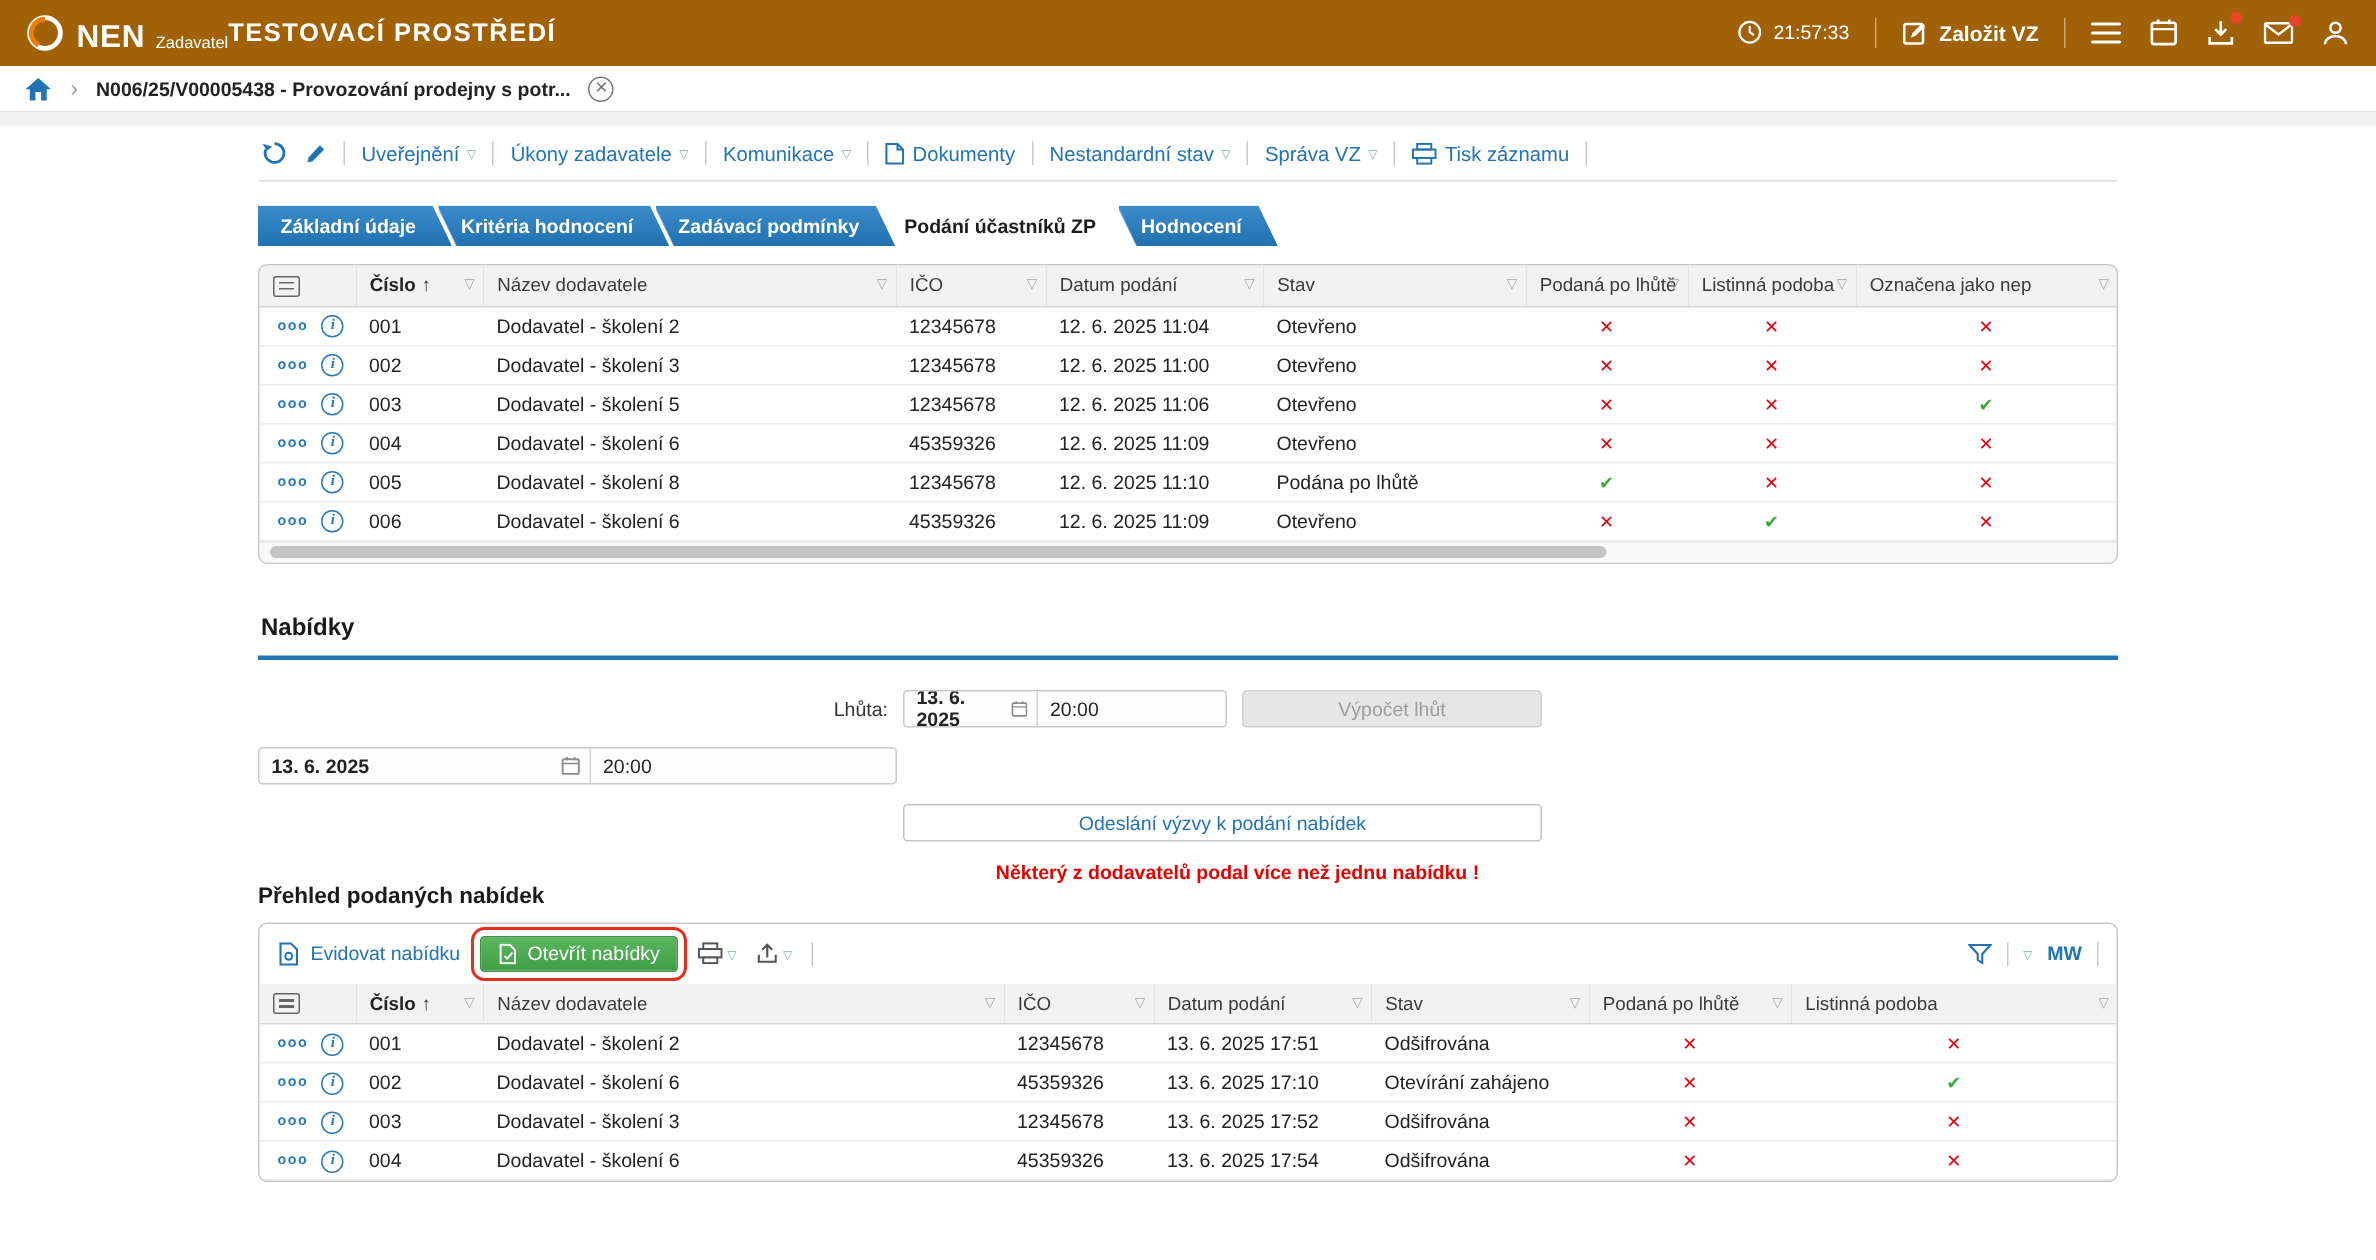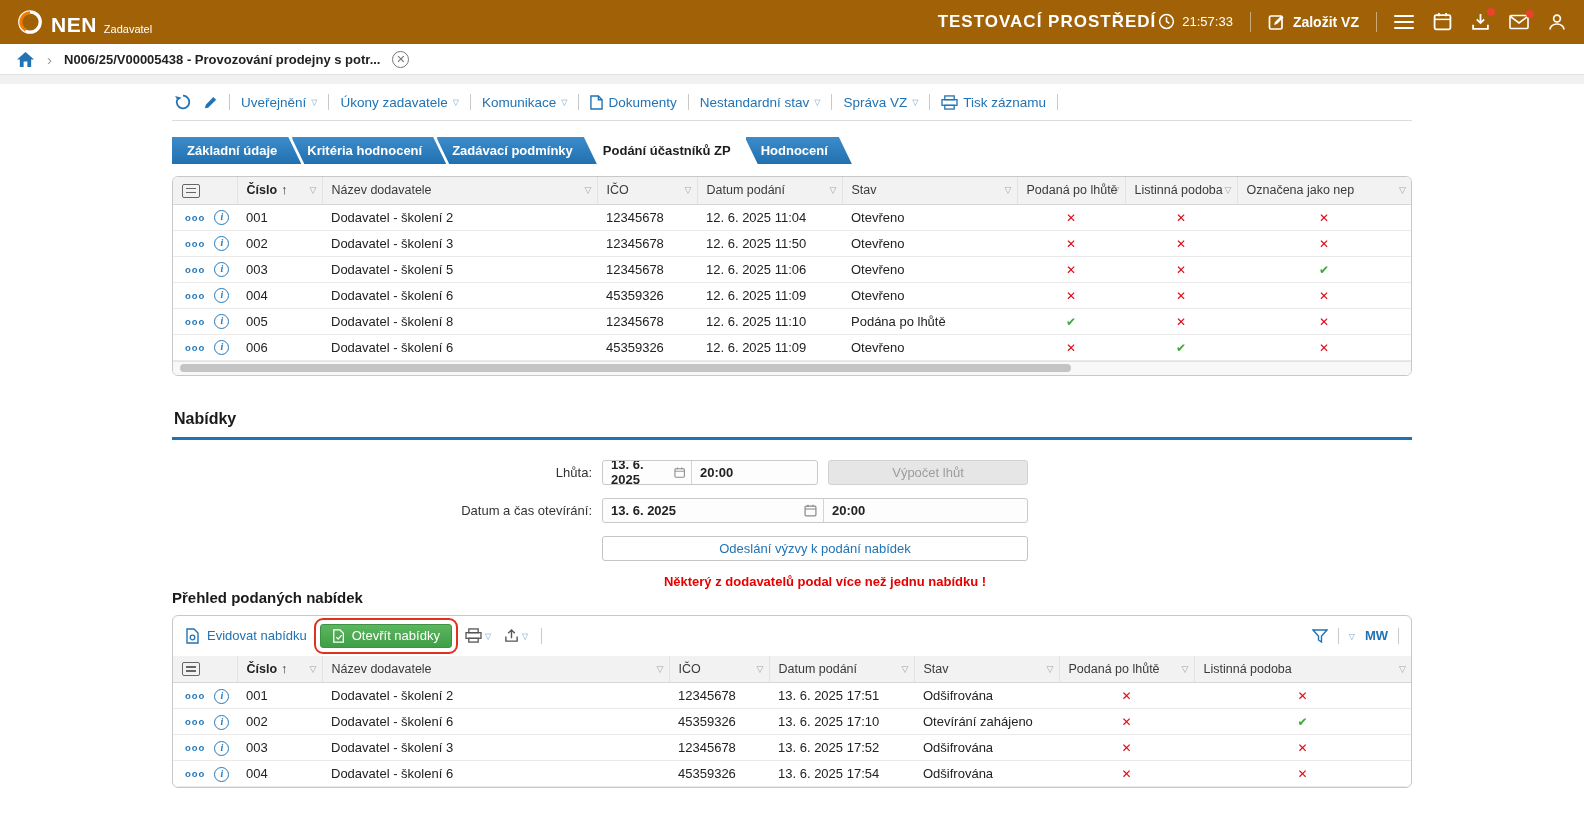--- a/index.html
+++ b/index.html
@@ -4,21 +4,21 @@
 <style>
   * { box-sizing: border-box; margin: 0; padding: 0; }
   html,body { width:1584px; height:840px; overflow:hidden; background:#fff;
     font-family:"Liberation Sans","DejaVu Sans",sans-serif; font-size:13px; color:#222; }
 
   
   .top-header { height:44px; background:#a16207; display:flex; align-items:center; padding:0 16px; color:#fff; }
   .logo-group { display:flex; align-items:flex-end; gap:7px; }
   .app-name { font-size:21px; font-weight:bold; letter-spacing:0.5px; line-height:22px; }
   .app-role { font-size:11px; line-height:13px; }
-  .env-title { flex:1; text-align:right; font-size:17px; font-weight:bold; letter-spacing:1px; }
+  .env-title { flex:1; text-align:left; font-size:17px; font-weight:bold; letter-spacing:1px; }
   .header-right { display:flex; align-items:center; gap:15px; }
   .hdr-btn { background:none; border:none; color:#fff; display:flex; align-items:center; gap:7px; cursor:pointer; position:relative; padding:2px; }
   .hdr-divider { width:1px; height:20px; background:rgba(255,255,255,.45); }
   .time-label { font-size:13px; }
   .create-vz-label { font-size:14px; font-weight:bold; }
   .burger { display:inline-block; width:20px; }
   .burger span { display:block; height:2.4px; background:#fff; margin:3.4px 0; border-radius:1px; }
   .badge { position:absolute; top:-2px; right:-3px; width:8px; height:8px; background:#e8442c; border-radius:50%; }
 
   
@@ -77,21 +77,21 @@
   .hscroll { height:14px; background:#f8f8f8; border-top:1px solid #e4e4e4; position:relative; }
   .hscroll .thumb { position:absolute; left:7px; top:2.5px; height:8px; width:72%; background:#c4c4c4; border-radius:4px; cursor:pointer; }
 
   
   .section-title { margin-top:34px; font-size:16px; font-weight:bold; color:#1a1a1a; padding:0 0 9px 2px; border-bottom:3px solid #2273b4; }
   .form-area { margin-top:20px; }
   .frow { display:flex; align-items:center; margin-bottom:13px; }
   .flabel { width:430px; text-align:right; padding-right:10px; color:#333; font-size:13px; }
   .dt-field { display:flex; align-items:flex-start; border:1px solid #c9c9c9; border-radius:3px; height:25px; background:#fdfdfd; overflow:hidden; }
   .dt-date { display:flex; align-items:center; justify-content:space-between; padding:0 6px 0 8px; height:100%; font-weight:bold; gap:6px; }
-  .dt-time { border-left:1px solid #d4d4d4; padding:0 8px; height:100%; line-height:23px; font-weight:bold; flex:1; }
+  .dt-time { border-left:1px solid #d4d4d4; padding:0 8px; height:100%; line-height:23px; font-weight:normal; flex:1; }
   .w216 { width:216px; } .w426 { width:426px; }
   .dt-date.wide { width:220px; }
   .calc-btn { margin-left:10px; width:200px; height:25px; background:#e6e6e6; border:1px solid #d2d2d2; border-radius:3px;
     color:#9d9d9d; font-size:13px; cursor:default; }
   .invite-btn { width:426px; height:25px; background:#fff; border:1px solid #c5c5c5; border-radius:3px;
     color:#2273b4; font-size:13px; cursor:pointer; }
   .warning-text { width:426px; margin-left:440px; text-align:center; color:#e60000; font-weight:bold; font-size:13px; margin-top:6px; }
 
   .overview-title { margin-bottom:9px; font-size:15px; font-weight:bold; color:#1a1a1a; }
 
@@ -288,21 +288,21 @@
             <td>Otevřeno</td>
             <td class="flag-cell"><span class="mark no">✕</span></td>
             <td class="flag-cell"><span class="mark no">✕</span></td>
             <td class="flag-cell"><span class="mark no">✕</span></td>
           </tr>
           <tr>
             <td class="cell-icons"><span class="dots">ooo</span><span class="info">i</span></td>
             <td>002</td>
             <td>Dodavatel - školení 3</td>
             <td>12345678</td>
-            <td>12. 6. 2025 11:50</td>
+            <td>12. 6. 2025 11:00</td>
             <td>Otevřeno</td>
             <td class="flag-cell"><span class="mark no">✕</span></td>
             <td class="flag-cell"><span class="mark no">✕</span></td>
             <td class="flag-cell"><span class="mark no">✕</span></td>
           </tr>
           <tr>
             <td class="cell-icons"><span class="dots">ooo</span><span class="info">i</span></td>
             <td>003</td>
             <td>Dodavatel - školení 5</td>
             <td>12345678</td>
@@ -365,21 +365,20 @@
             <path d="M1.5 7 H16.5" stroke="#8a8a8a" stroke-width="1.4"></path>
             <path d="M5.5 1 v3 M12.5 1 v3" stroke="#8a8a8a" stroke-width="1.7"></path>
           </svg>
         </div>
         <div class="dt-time">20:00</div>
       </div>
       <button class="calc-btn">Výpočet lhůt</button>
     </div>
 
     <div class="frow">
-      <div class="flabel">Datum a čas otevírání:</div>
       <div class="dt-field w426">
         <div class="dt-date wide">
           <span>13. 6. 2025</span>
           <svg width="13" height="13" viewBox="0 0 18 18">
             <rect x="1.5" y="3" width="15" height="13.5" rx="1.5" fill="none" stroke="#8a8a8a" stroke-width="1.7"></rect>
             <path d="M1.5 7 H16.5" stroke="#8a8a8a" stroke-width="1.4"></path>
             <path d="M5.5 1 v3 M12.5 1 v3" stroke="#8a8a8a" stroke-width="1.7"></path>
           </svg>
         </div>
         <div class="dt-time">20:00</div>

